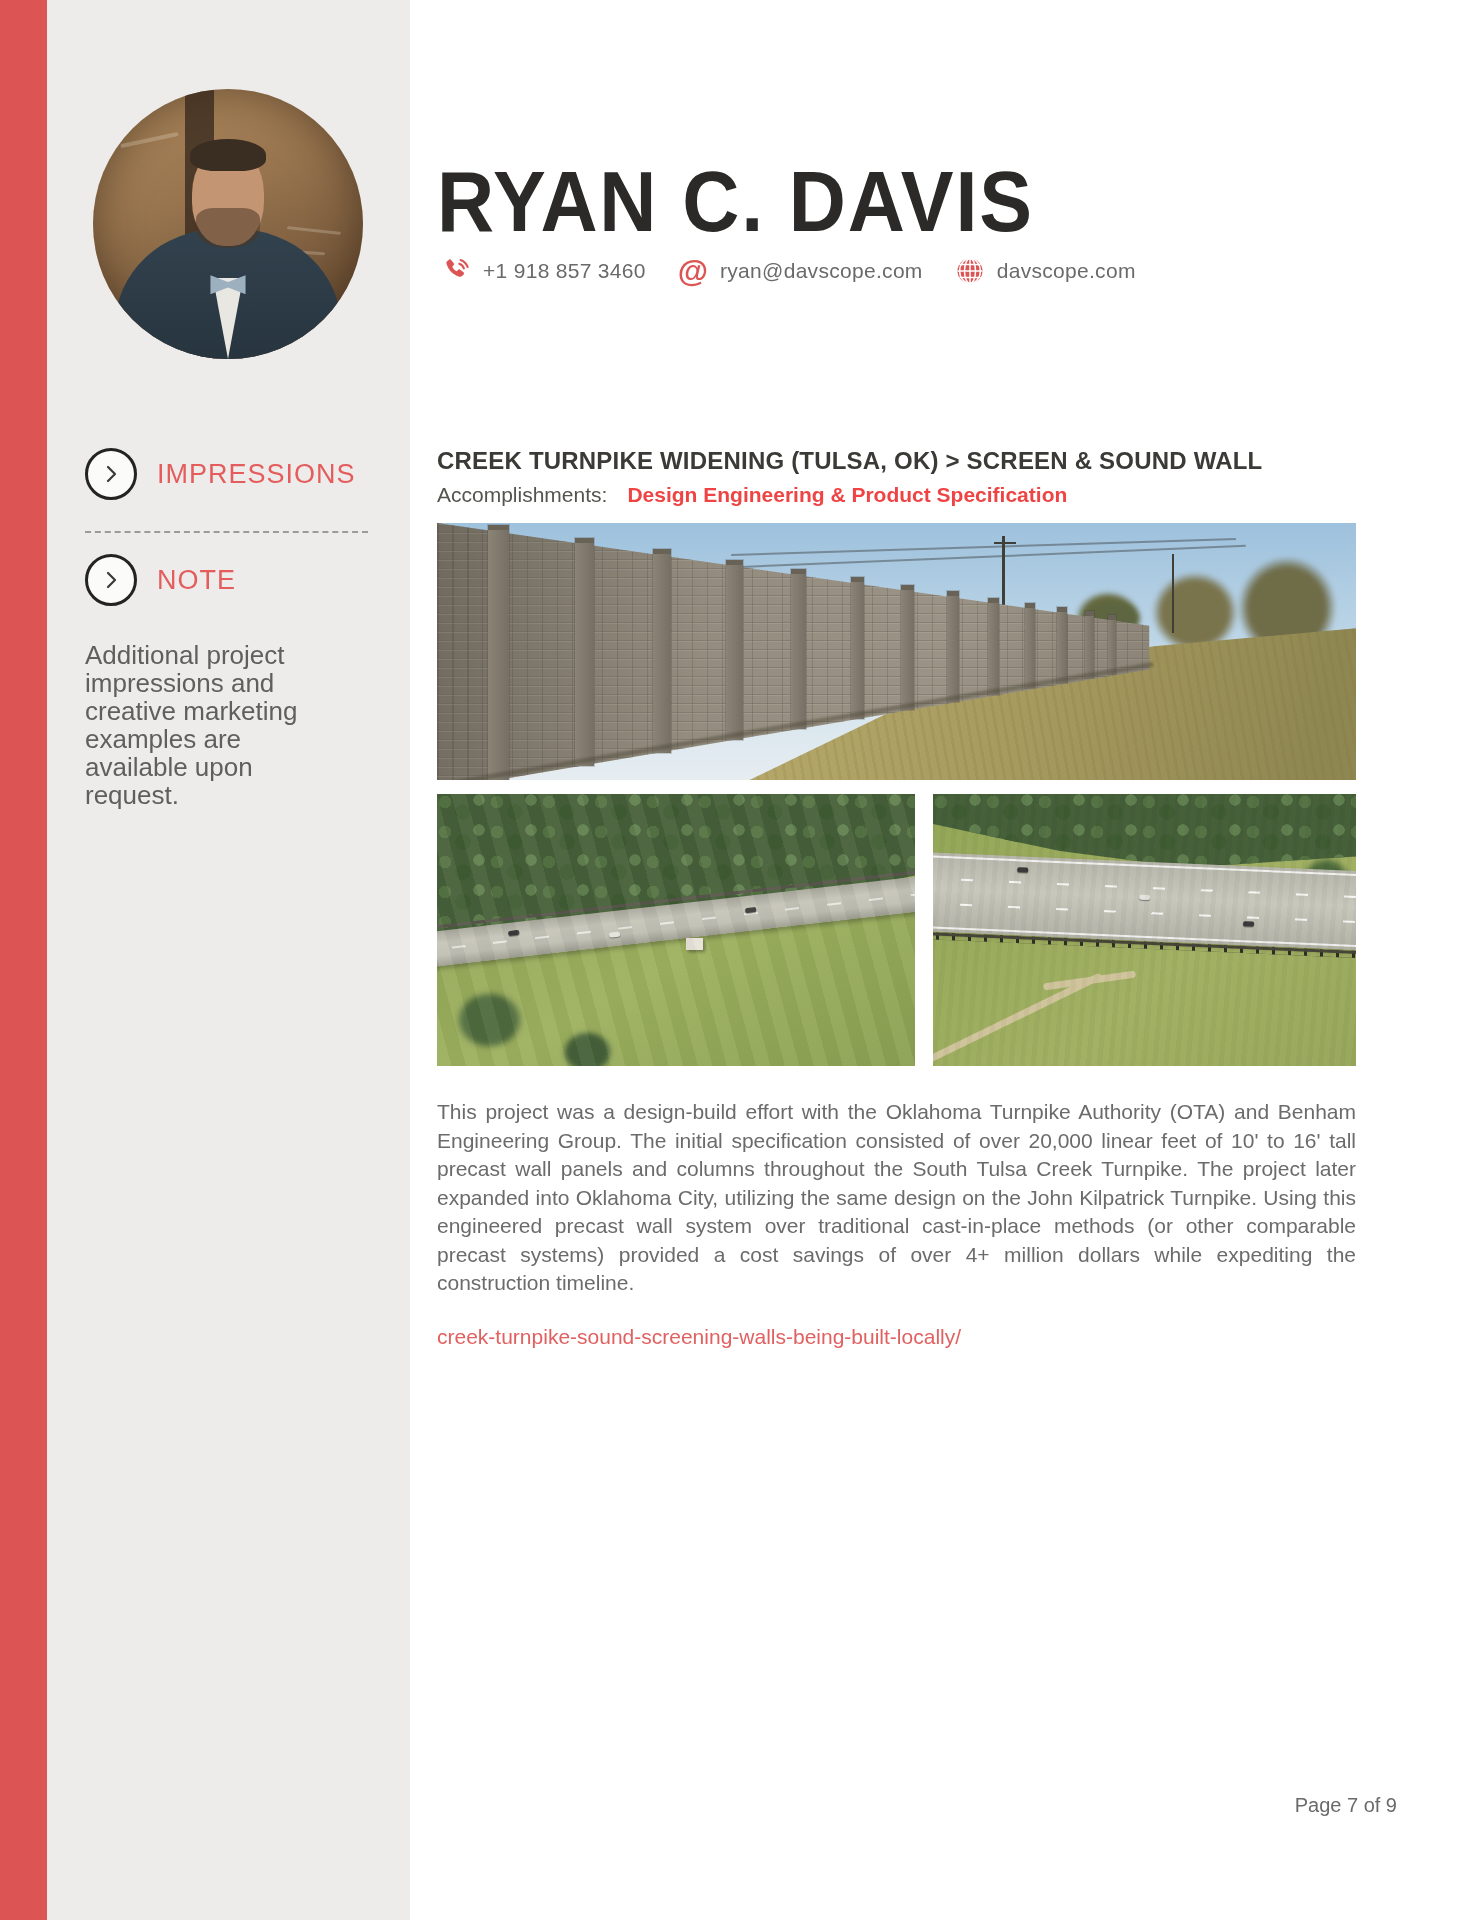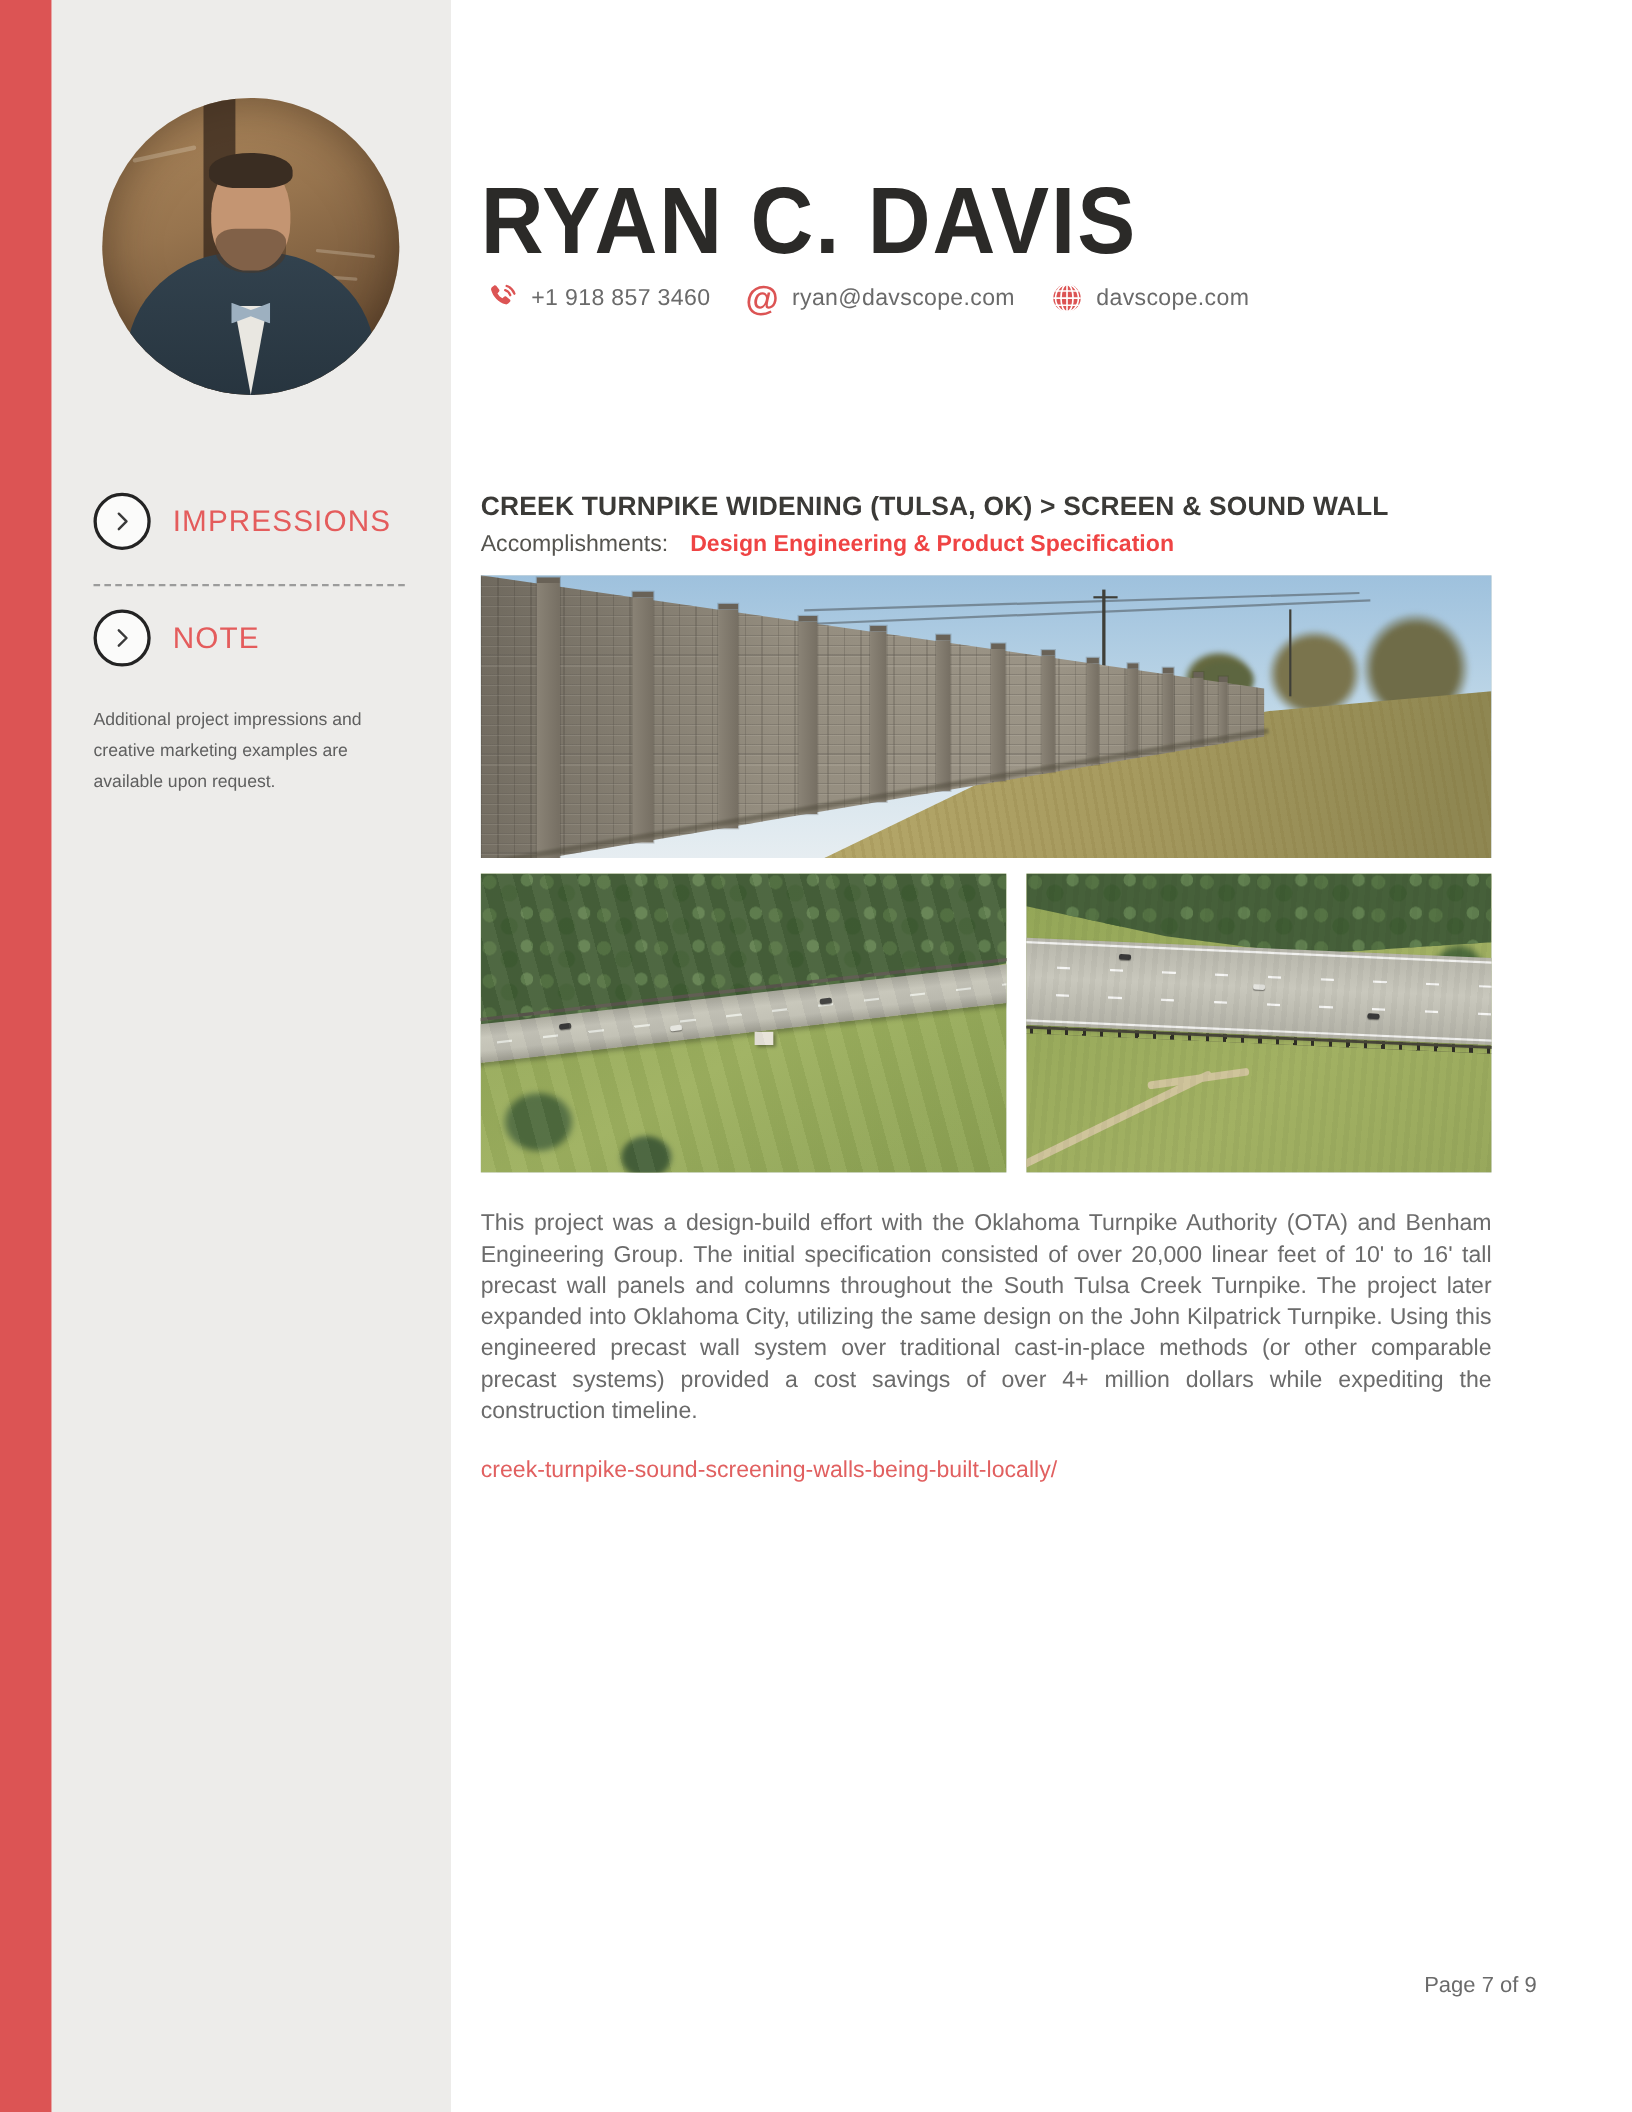--- a/index.html
+++ b/index.html
@@ -34,21 +34,21 @@
   .contact-item + .contact-item{margin-left:18px;}
   .contact-text{font-size:21px;color:#6a6a6a;letter-spacing:.3px;}
   .at-glyph{font-size:31px;font-weight:bold;color:#dc5454;line-height:1;}
 
   
   .side-row{position:absolute;display:flex;align-items:center;gap:20px;left:85px;}
   .circle-icon{width:52px;height:52px;border-radius:50%;border:3px solid #232323;background:#fbfbfa;
                display:flex;align-items:center;justify-content:center;box-sizing:border-box;flex:0 0 auto;}
   .side-label{font-size:27px;color:#e45c5c;letter-spacing:1px;font-weight:normal;}
   .dashed-divider{left:85px;top:531px;width:283px;height:0;border-top:2px dashed #9b9b9b;}
-  .note-text{left:85px;top:641px;width:258px;font-size:16px;line-height:28px;color:#5f5f5f;}
+  .note-text{left:85px;top:641px;width:258px;font-size:26px;line-height:28px;color:#5f5f5f;}
 
   
   .proj-title{left:437px;top:447px;font-size:24px;font-weight:bold;color:#3b3a37;letter-spacing:.2px;white-space:nowrap;}
   .accomplishments{left:437px;top:483px;font-size:21px;color:#55544f;}
   .accomplishments .value{color:#ef4444;margin-left:20px;font-weight:bold;}
 
   .photo{overflow:hidden;background:#cfd8d2;}
   .photo-large{left:437px;top:523px;width:919px;height:257px;}
   .photo-air1{left:437px;top:794px;width:478px;height:272px;}
   .photo-air2{left:933px;top:794px;width:423px;height:272px;}

